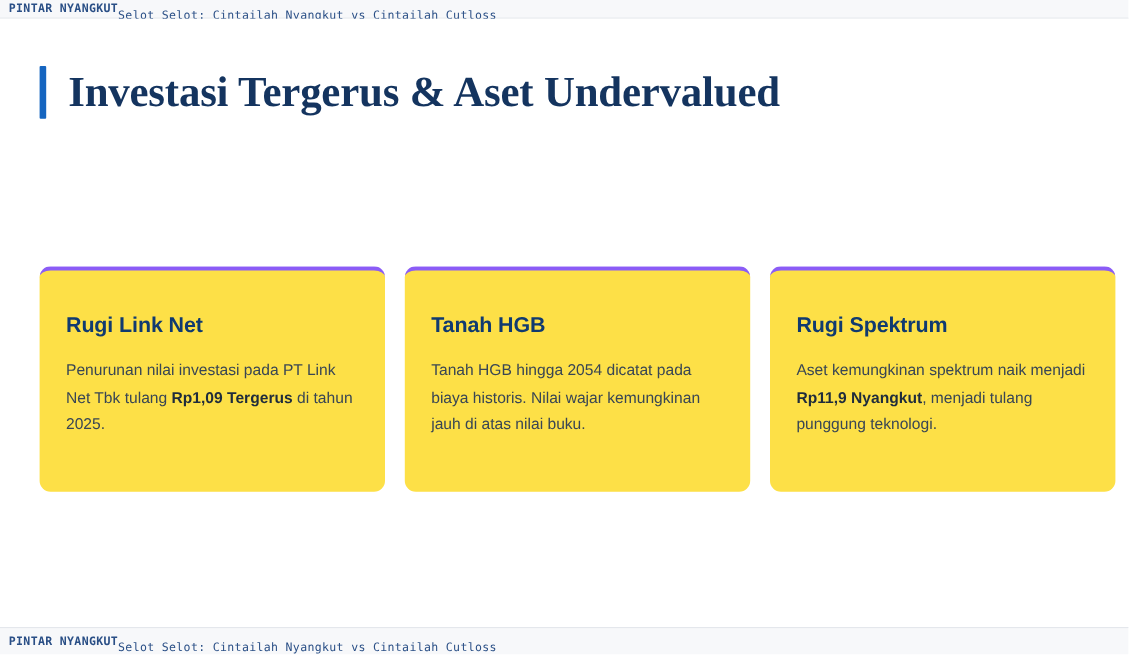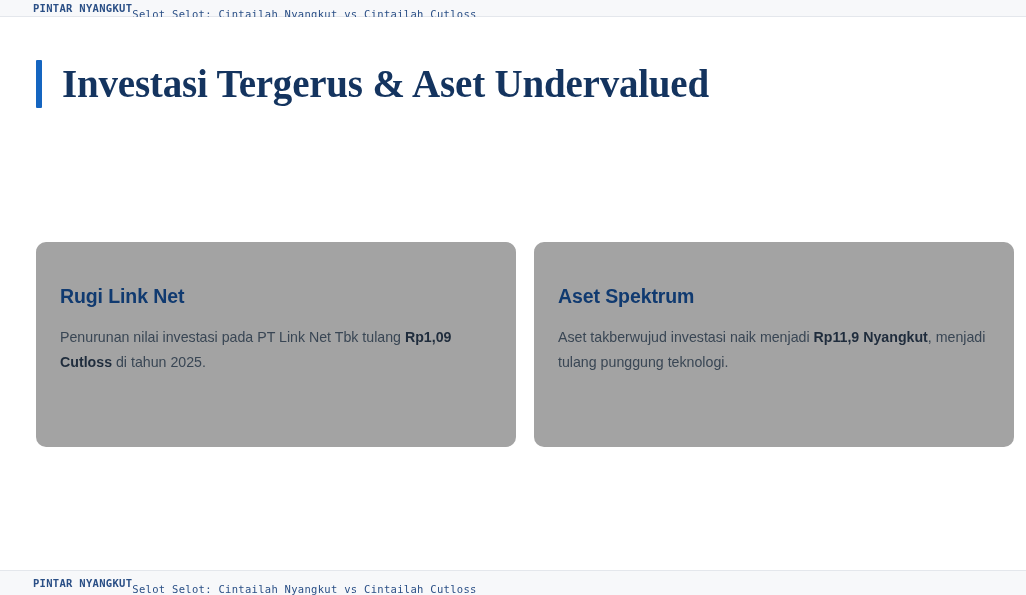--- a/index.html
+++ b/index.html
@@ -17,21 +17,21 @@
   }
 
   
   .chrome-bar {
     position: absolute;
     left: 0;
     width: 1026px;
     background: #f7f8fa;
     display: flex;
     align-items: center;
-    padding-left: 33px;
+    padding-left: 8px;
     font-family: "DejaVu Sans Mono", "Liberation Mono", monospace;
     font-size: 10.5px;
     letter-spacing: 0.3px;
     color: #2a4f86;
     white-space: nowrap;
   }
   .chrome-top {
     top: 0;
     height: 17px;
     border-bottom: 1px solid #e4e7ec;
@@ -84,22 +84,22 @@
   .cards {
     position: absolute;
     left: 36px;
     top: 225px;
     width: 978px;
     display: flex;
     gap: 18px;
   }
   .card {
     flex: 1 1 0;
-    background: #a3a3a3;
-    border-top: 4px solid #a3a3a3;
+    background: #fde047;
+    border-top: 4px solid #8b5cf6;
     border-radius: 10px;
     height: 205px;
     padding: 38px 24px 0 24px;
     overflow: hidden;
   }
   .card-title {
     font-family: "Liberation Sans", sans-serif;
     font-size: 19.5px;
     font-weight: 700;
     color: #103a70;
@@ -127,27 +127,31 @@
 
   <div class="title-row">
     <div class="title-accent"></div>
     <div class="title-text">Investasi Tergerus &amp; Aset Undervalued</div>
   </div>
 
   <div class="cards">
 
     <div class="card">
       <div class="card-title">Rugi Link Net</div>
-      <div class="card-body"><span>Penurunan nilai investasi pada PT Link Net Tbk tulang </span><b>Rp1,09 Cutloss</b><span> di tahun 2025.</span></div>
+      <div class="card-body"><span>Penurunan nilai investasi pada PT Link Net Tbk tulang </span><b>Rp1,09 Tergerus</b><span> di tahun 2025.</span></div>
     </div>
 
+    <div class="card">
+      <div class="card-title">Tanah HGB</div>
+      <div class="card-body"><span>Tanah HGB hingga 2054 dicatat pada biaya historis. Nilai wajar kemungkinan jauh di atas nilai buku.</span><b></b><span></span></div>
+    </div>
 
     <div class="card">
-      <div class="card-title">Aset Spektrum</div>
-      <div class="card-body"><span>Aset takberwujud investasi naik menjadi </span><b>Rp11,9 Nyangkut</b><span>, menjadi tulang punggung teknologi.</span></div>
+      <div class="card-title">Rugi Spektrum</div>
+      <div class="card-body"><span>Aset kemungkinan spektrum naik menjadi </span><b>Rp11,9 Nyangkut</b><span>, menjadi tulang punggung teknologi.</span></div>
     </div>
 
   </div>
 </div>
 
 <div class="chrome-bar chrome-bottom">
   <span class="chrome-strong">PINTAR NYANGKUT</span>
     <span class="chrome-rest"> Selot Selot: Cintailah Nyangkut vs Cintailah Cutloss</span>
 </div>
 

